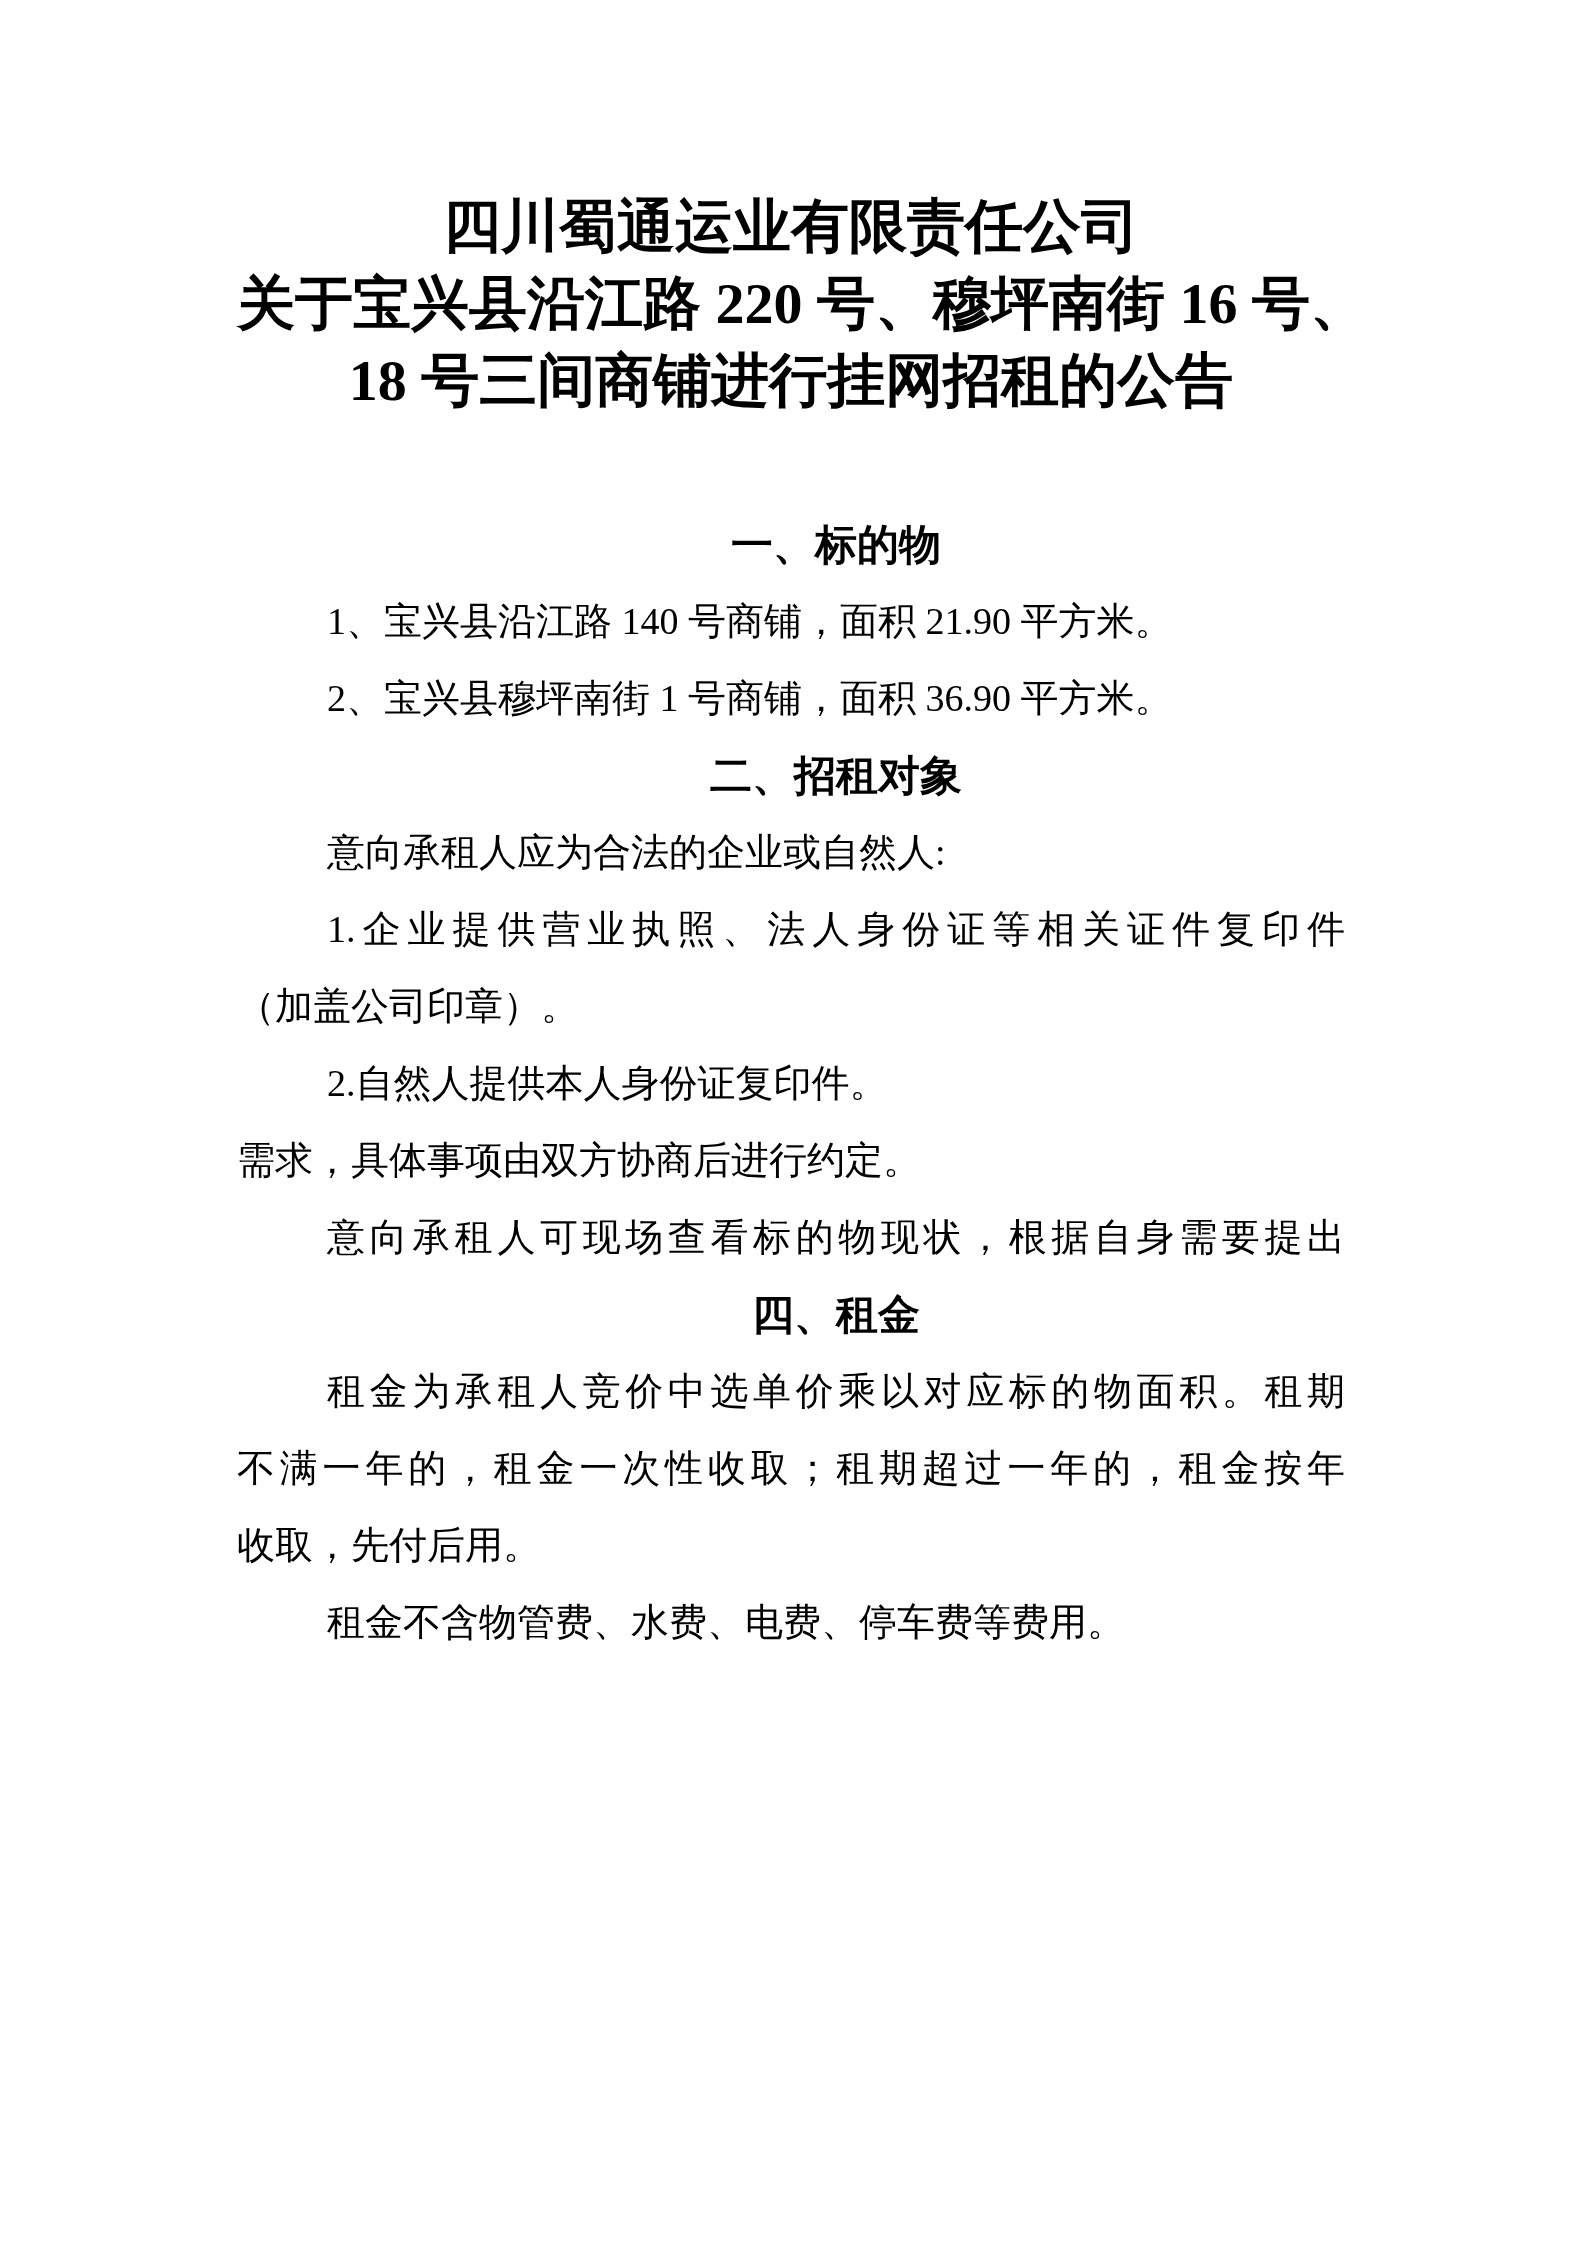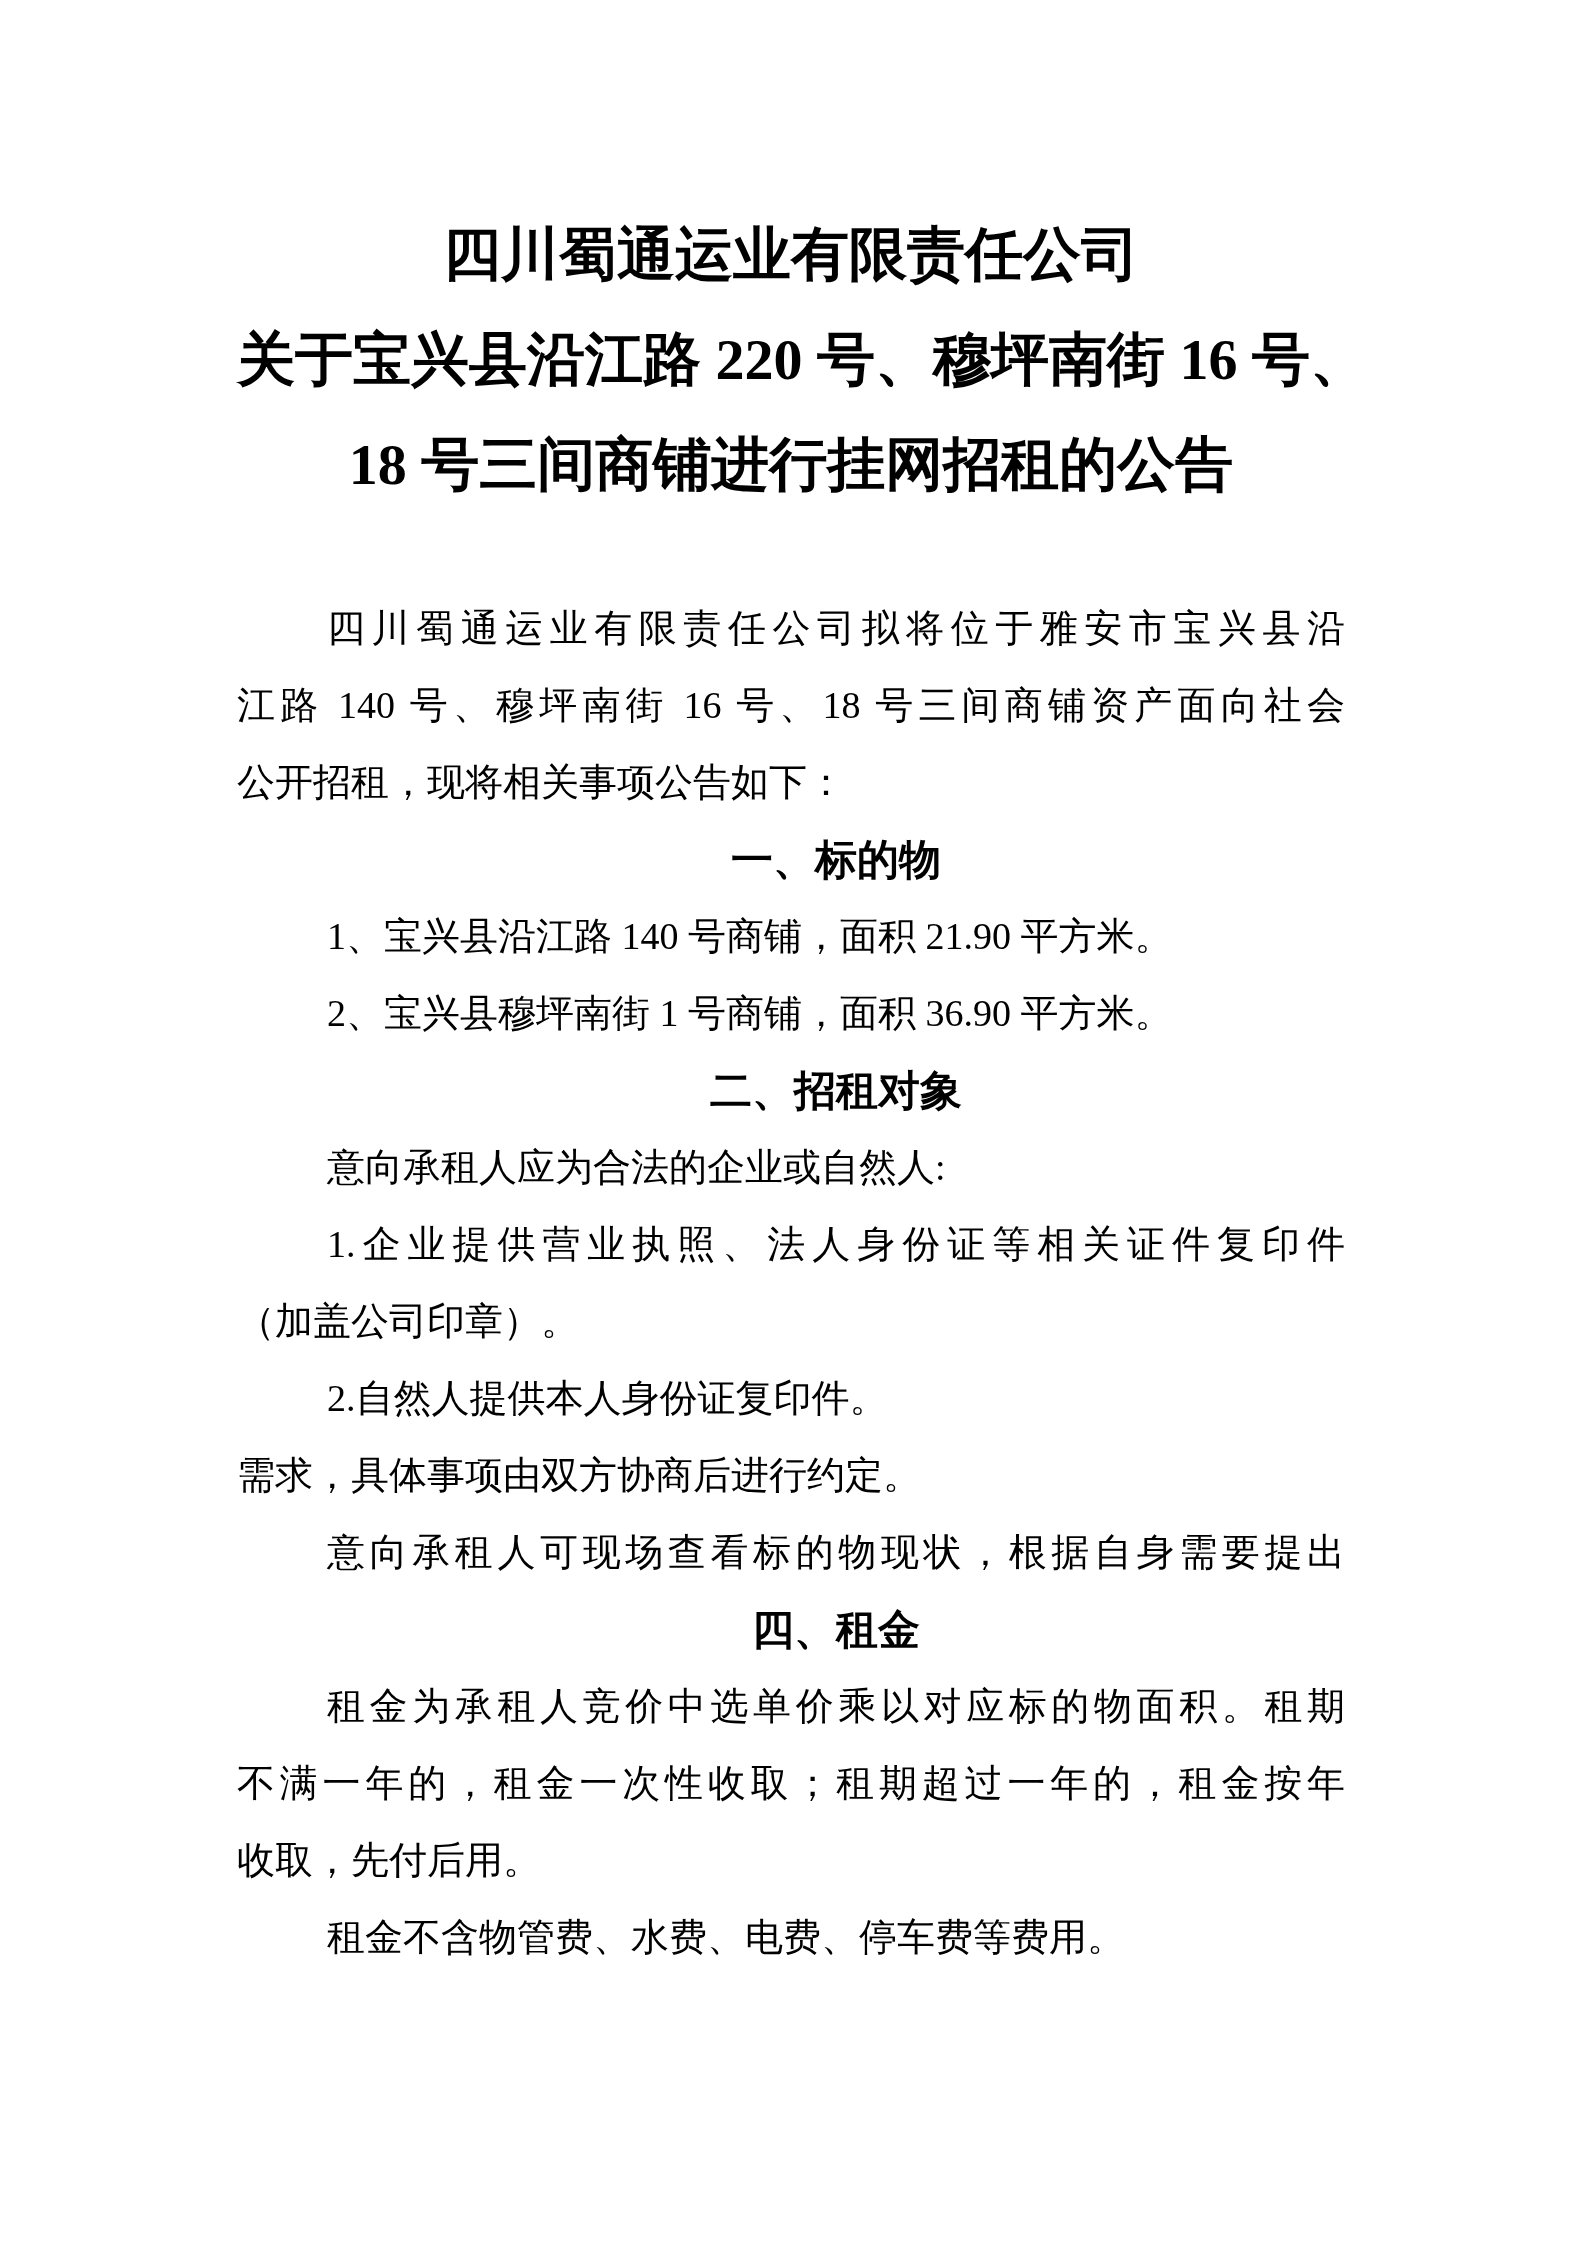--- a/index.html
+++ b/index.html
@@ -18,21 +18,21 @@
     overflow: hidden;
   }
   .title-block {
     text-align: center;
     font-family: "Liberation Serif", "DejaVu Serif", serif;
     font-weight: 700;
     font-size: 58px;
     line-height: 77px;
     color: #000000;
   }
-  .title-line { display: block; white-space: nowrap; margin-top: 28px; }
+  .title-line { display: block; white-space: nowrap; }
   .doc-body {
     margin-top: 87px;
     font-family: "Liberation Serif", "DejaVu Serif", serif;
     font-size: 38px;
     color: #000000;
   }
   .para {
     margin: 0;
     padding: 0;
     font-size: 38px;
@@ -62,25 +62,20 @@
 <div class="page">
 
   <header class="title-block">
     <span class="title-line">四川蜀通运业有限责任公司</span>
     <span class="title-line">关于宝兴县沿江路 220 号、穆坪南街 16 号、</span>
     <span class="title-line">18 号三间商铺进行挂网招租的公告</span>
   </header>
 
   <main class="doc-body">
 
-    <p class="para">
-      <span class="line first">四川蜀通运业有限责任公司拟将位于雅安市宝兴县沿</span>
-      <span class="line">江路 140 号、穆坪南街 16 号、18 号三间商铺资产面向社会</span>
-      <span class="line last">公开招租，现将相关事项公告如下：</span>
-    </p>
 
     <h2 class="heading">一、标的物</h2>
 
     <p class="para">
       <span class="line first last">1、宝兴县沿江路 140 号商铺，面积 21.90 平方米。</span>
     </p>
     <p class="para">
       <span class="line first last">2、宝兴县穆坪南街 1 号商铺，面积 36.90 平方米。</span>
     </p>
 

